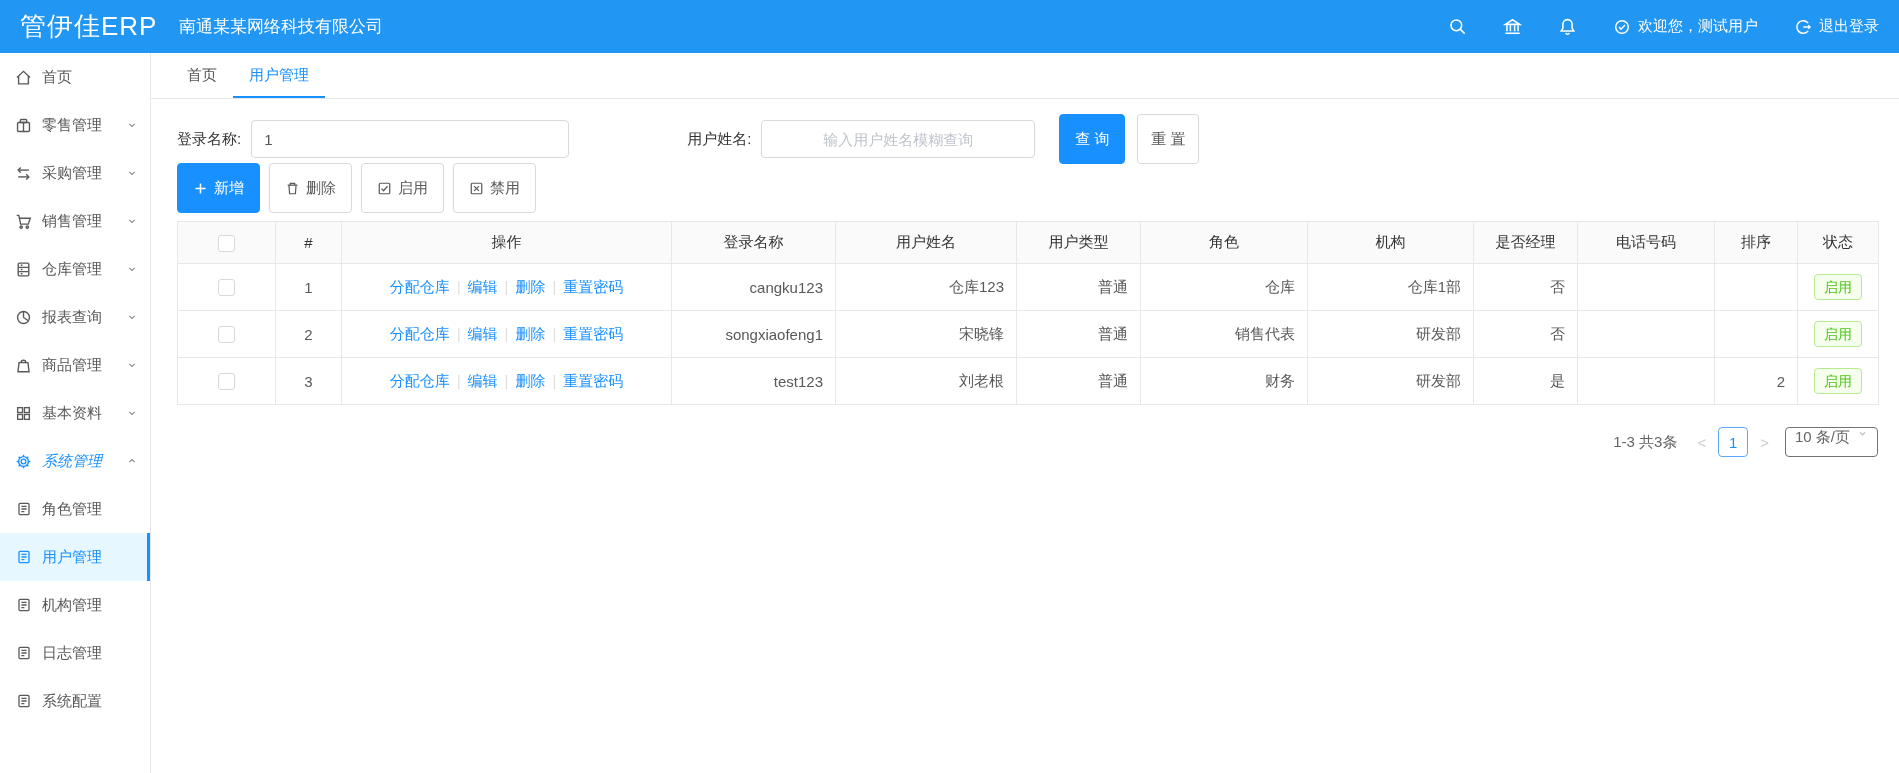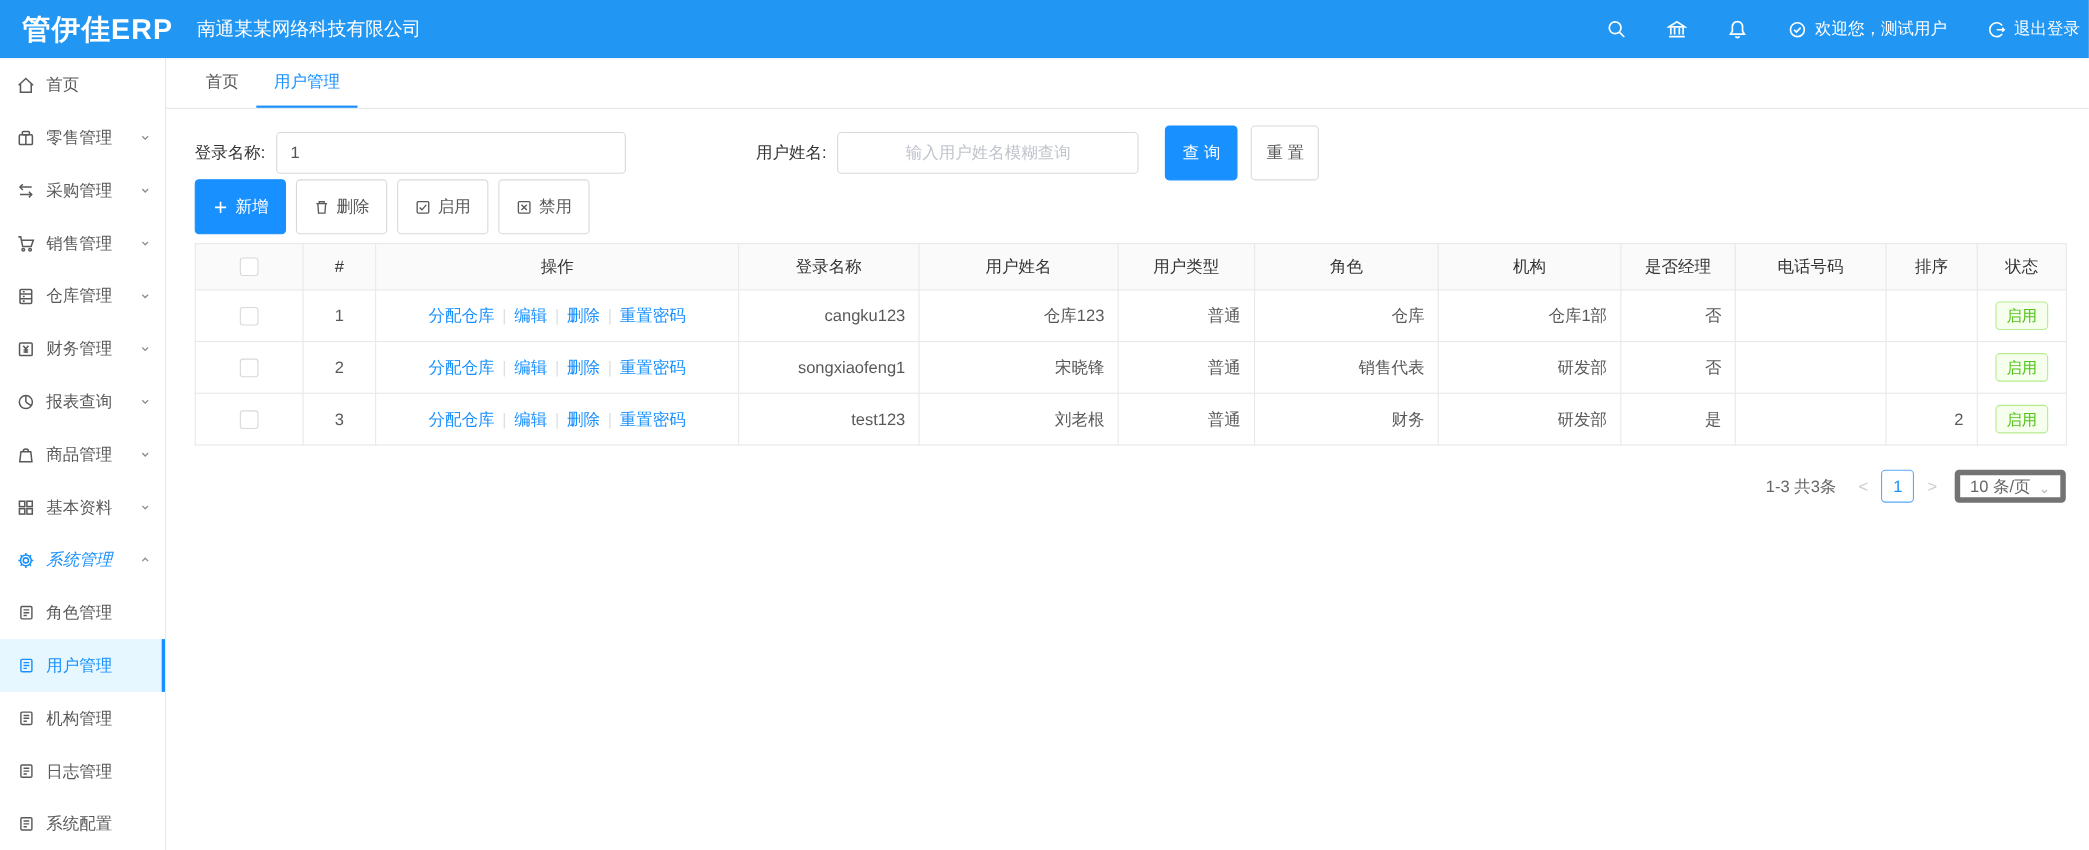--- a/index.html
+++ b/index.html
@@ -1,23 +1,23 @@
 <!DOCTYPE html>
 <html><head>
 <meta charset="utf-8">
 <style>
   * { margin:0; padding:0; box-sizing:border-box; }
   html,body { width:1899px; height:773px; overflow:hidden; background:#fff;
     font-family:"Liberation Sans","DejaVu Sans",sans-serif; color:#333; font-size:15px; }
 
   
   .topbar { height:53px; background:#2196f3; display:flex; align-items:center; color:#fff; }
-  .logo { font-size:26px; font-weight:bold; padding-left:20px; width:151px; letter-spacing:1px; white-space:nowrap; }
+  .logo { font-size:26px; font-weight:normal; padding-left:20px; width:151px; letter-spacing:1px; white-space:nowrap; }
   .company { font-size:17px; margin-left:28px; }
-  .topbar-right { margin-left:auto; display:flex; align-items:center; padding-right:8px; }
+  .topbar-right { margin-left:auto; display:flex; align-items:center; padding-right:20px; }
   .tb-item { display:flex; align-items:center; gap:7px; margin-left:36px; cursor:pointer; font-size:15px; white-space:nowrap; }
   .tb-item svg { display:block; }
 
   
   .sidebar { position:absolute; top:53px; left:0; bottom:0; width:151px; background:#fff;
     border-right:1px solid #e8e8e8; }
   .menu-item { height:48px; display:flex; align-items:center; padding:0 12px 0 15px;
     color:#595959; cursor:pointer; white-space:nowrap; }
   .menu-item .mi { margin-right:10px; display:flex; }
   .menu-item .lbl { flex:0 0 auto; }
@@ -69,22 +69,22 @@
   .badge-green { display:inline-block; padding:3px 9px; border:1px solid #b7eb8f; color:#52c41a;
     background:#f6ffed; border-radius:4px; font-size:14px; line-height:18px; }
 
   
   .pagination { width:1701px; margin-top:22px; display:flex; justify-content:flex-end;
     align-items:center; color:#666; font-size:15px; }
   .pg-total { margin-right:14px; }
   .pg-arrow { color:#ccc; padding:0 6px; cursor:default; font-size:15px; }
   .pg-page { width:30px; height:30px; border:1px solid #5aa9f8; border-radius:4px; color:#1890ff;
     display:flex; align-items:center; justify-content:center; margin:0 6px; cursor:pointer; background:#fff; }
-  .pg-size { height:30px; border:5px solid #737373; border-radius:4px; padding:0 9px; margin-left:10px;
-    display:flex; align-items:flex-end; gap:7px; color:#666; cursor:pointer; background:#fff; }
+  .pg-size { height:30px; border:1px solid #737373; border-radius:4px; padding:0 9px; margin-left:10px;
+    display:flex; align-items:flex-start; gap:7px; color:#666; cursor:pointer; background:#fff; }
   .pg-size svg { color:#bbb; }
 </style>
 </head>
 <body>
 
 <header class="topbar">
   <div class="logo">管伊佳ERP</div>
   <div class="company">南通某某网络科技有限公司</div>
   <div class="topbar-right">
     <span class="tb-item">
@@ -182,35 +182,20 @@
   </div>
   <div class="menu-item">
     <span class="mi">
         <svg width="17" height="17" viewBox="0 0 16 16" fill="none" stroke="currentColor" stroke-width="1.3">
           <rect x="3" y="2" width="10" height="12" rx="1"></rect>
           <path d="M3 6h10M3 10h10"></path>
           <path d="M5.4 4h1.6M5.4 8h1.6M5.4 12h1.6"></path>
         </svg>
       </span>
     <span class="lbl">仓库管理</span>
-    <span class="chev">
-        <svg width="12" height="12" viewBox="0 0 16 16" fill="none" stroke="currentColor" stroke-width="1.6">
-          <polyline points="4.5 6.5 8 10 11.5 6.5"></polyline>
-        </svg>
-      </span>
-  </div>
-  <div class="menu-item">
-    <span class="mi">
-        <svg width="17" height="17" viewBox="0 0 16 16" fill="none" stroke="currentColor" stroke-width="1.3">
-          <rect x="2.6" y="2.6" width="10.8" height="10.8" rx="1"></rect>
-          <path d="M5.8 5l2.2 2.6L10.2 5"></path>
-          <path d="M8 7.6v3.6M6 8.6h4M6 10.4h4"></path>
-        </svg>
-      </span>
-    <span class="lbl">财务管理</span>
     <span class="chev">
         <svg width="12" height="12" viewBox="0 0 16 16" fill="none" stroke="currentColor" stroke-width="1.6">
           <polyline points="4.5 6.5 8 10 11.5 6.5"></polyline>
         </svg>
       </span>
   </div>
   <div class="menu-item">
     <span class="mi">
         <svg width="17" height="17" viewBox="0 0 16 16" fill="none" stroke="currentColor" stroke-width="1.3">
           <circle cx="8" cy="8" r="5.6"></circle>

